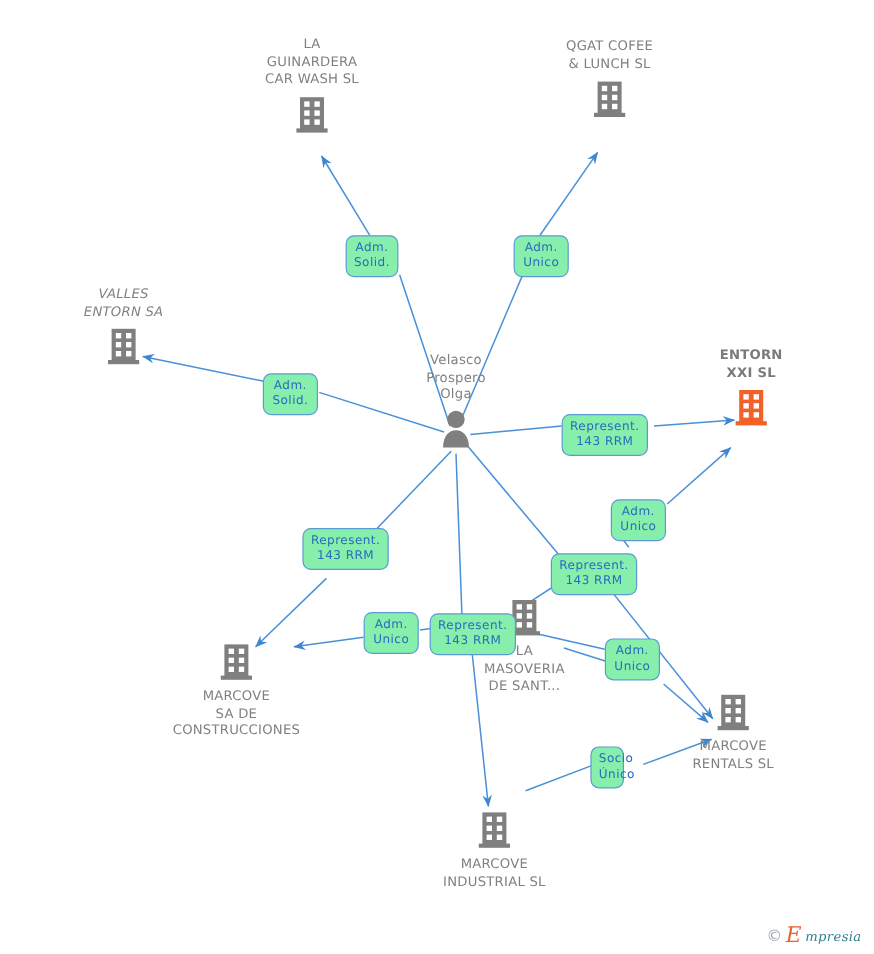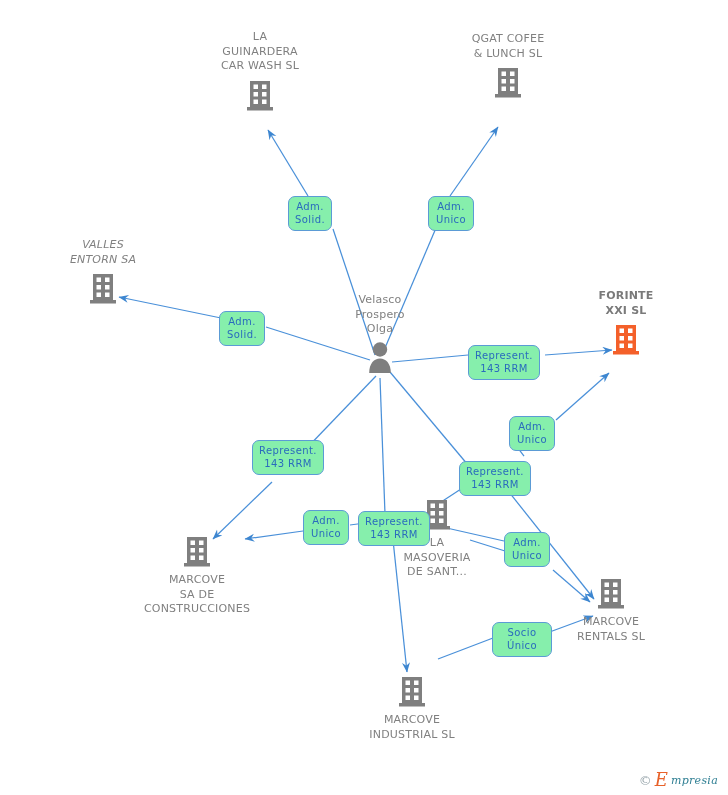--- a/index.html
+++ b/index.html
@@ -123,21 +123,21 @@
       <rect x="17" y="5.5" width="4.5" height="4.5"></rect>
       <rect x="8.5" y="13" width="4.5" height="4.5"></rect>
       <rect x="17" y="13" width="4.5" height="4.5"></rect>
       <rect x="8.5" y="20.5" width="4.5" height="4.5"></rect>
       <rect x="17" y="20.5" width="4.5" height="4.5"></rect>
     </g>
   </svg>
 </div>
 
 <div class="node" style="left:578px;top:289px;width:96px;">
-  <div class="node-label focus">FORINTE
+  <div class="node-label focus">ENTORN
 XXI SL</div>
   <svg class="node-icon" viewBox="0 0 30 34" style="margin-top:5px;">
     <g fill="#f4602a">
       <rect x="5" y="2" width="20" height="28"></rect>
       <rect x="2" y="28" width="26" height="3.5"></rect>
     </g>
     <g fill="#ffffff">
       <rect x="8.5" y="5.5" width="4.5" height="4.5"></rect>
       <rect x="17" y="5.5" width="4.5" height="4.5"></rect>
       <rect x="8.5" y="13" width="4.5" height="4.5"></rect>
@@ -261,20 +261,20 @@
 
 <div class="edge-label" style="left:303px;top:510px;width:46px;">Adm.
 Unico</div>
 
 <div class="edge-label" style="left:358px;top:511px;width:72px;">Represent.
 143 RRM</div>
 
 <div class="edge-label" style="left:504px;top:532px;width:46px;">Adm.
 Unico</div>
 
-<div class="edge-label" style="left:492px;top:622px;width:60px;">Socio
+<div class="edge-label" style="left:492px;top:622px;width:28px;">Socio
 Único</div>
 
 <div id="watermark">
   <span class="wm-c">©</span>
   <span class="wm-e">E</span>
   <span class="wm-t">mpresia</span>
 </div>
 
 </body></html>

